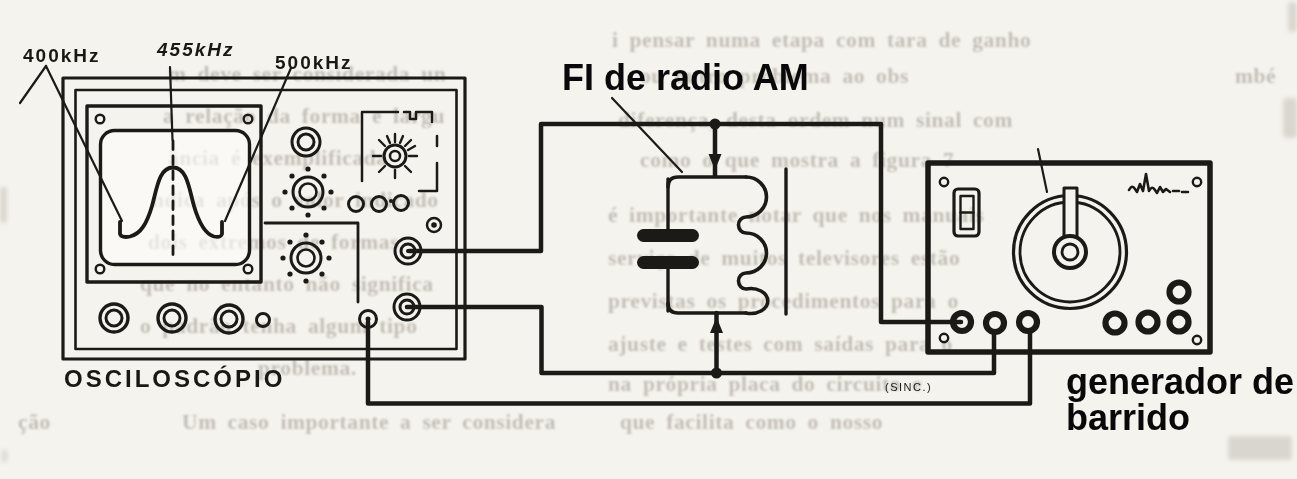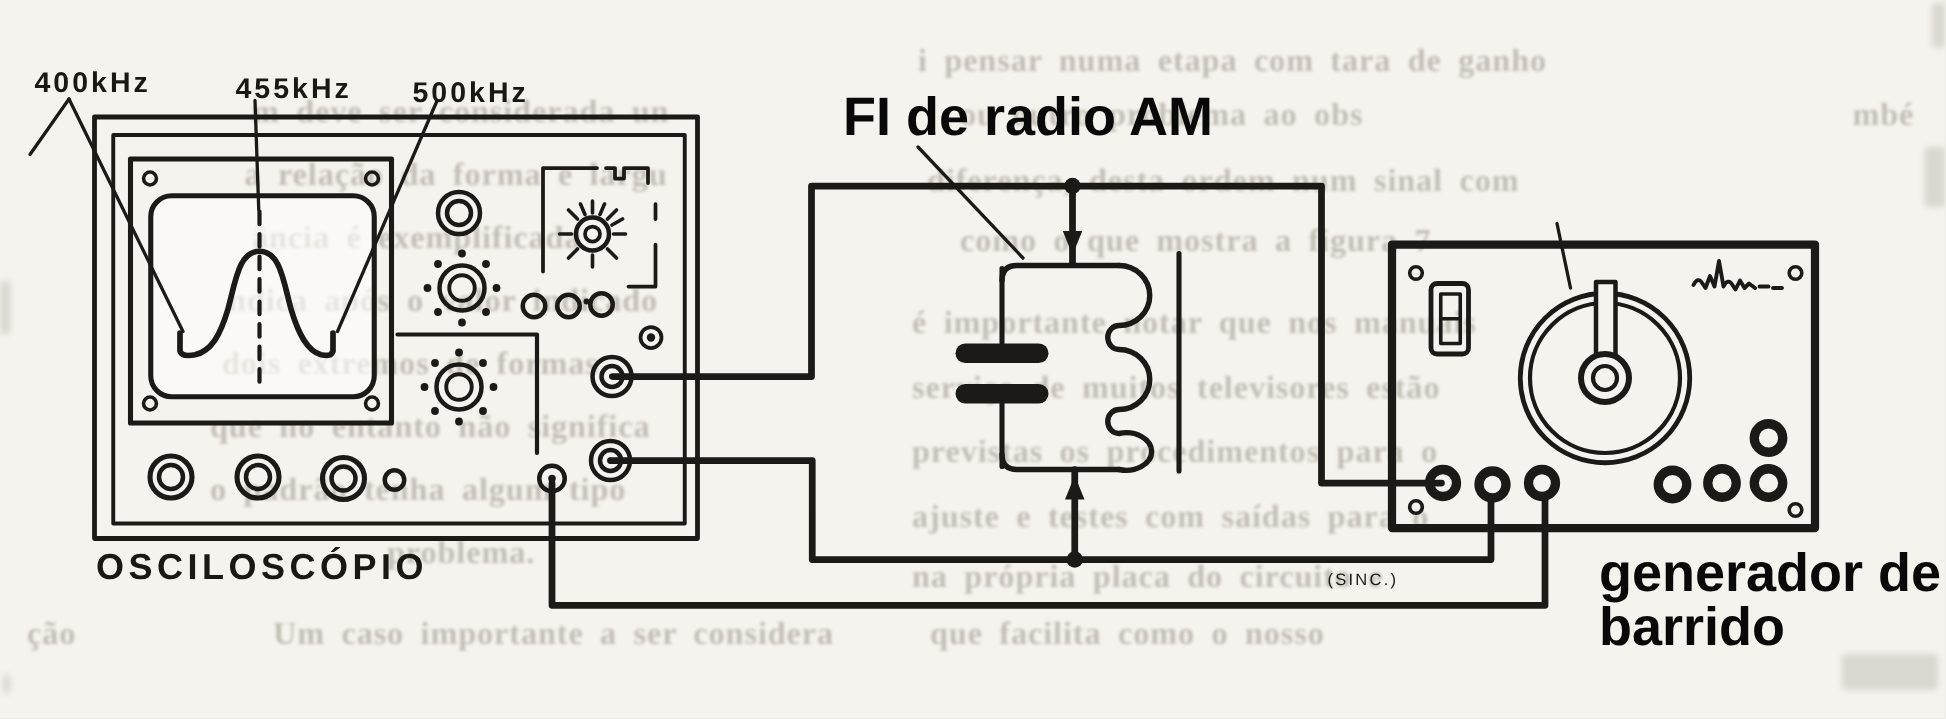--- a/index.html
+++ b/index.html
@@ -16,21 +16,21 @@
     color:#7d7569;opacity:.42;filter:blur(1.15px);
   }
   
   .smudge{position:absolute;background:#b9b5aa;opacity:.45;filter:blur(2.2px);border-radius:3px;}
   
   .art{position:absolute;left:0;top:0;}
   
   .scan-label{position:absolute;color:#191813;font-weight:600;white-space:nowrap;}
   .freq-label{font-size:19px;letter-spacing:2px;}
   #lbl-400{left:23px;top:45px;}
-  #lbl-455{left:157px;top:49px;}
+  #lbl-455{left:157px;top:39px;font-style:italic;}
   #lbl-500{left:275px;top:52px;}
   #lbl-osc{left:64px;top:365px;font-size:24px;letter-spacing:3px;}
   #lbl-hz{left:984px;top:125px;font-size:19.5px;letter-spacing:1px;}
   #lbl-sinc{left:885px;top:381px;font-size:11px;letter-spacing:1.5px;font-weight:500;}
   
   .anno{position:absolute;color:#090909;font-weight:700;font-size:36px;line-height:36px;}
   #anno-fi{left:562px;top:60px;white-space:nowrap;}
   #anno-gen{left:1066px;top:364px;width:240px;}
 </style>
 </head>

